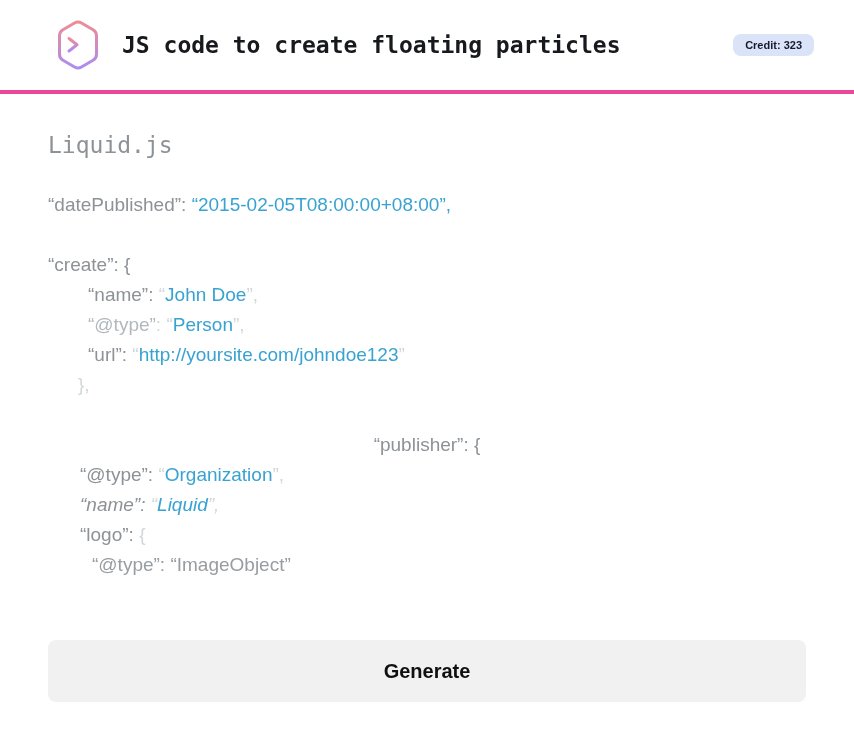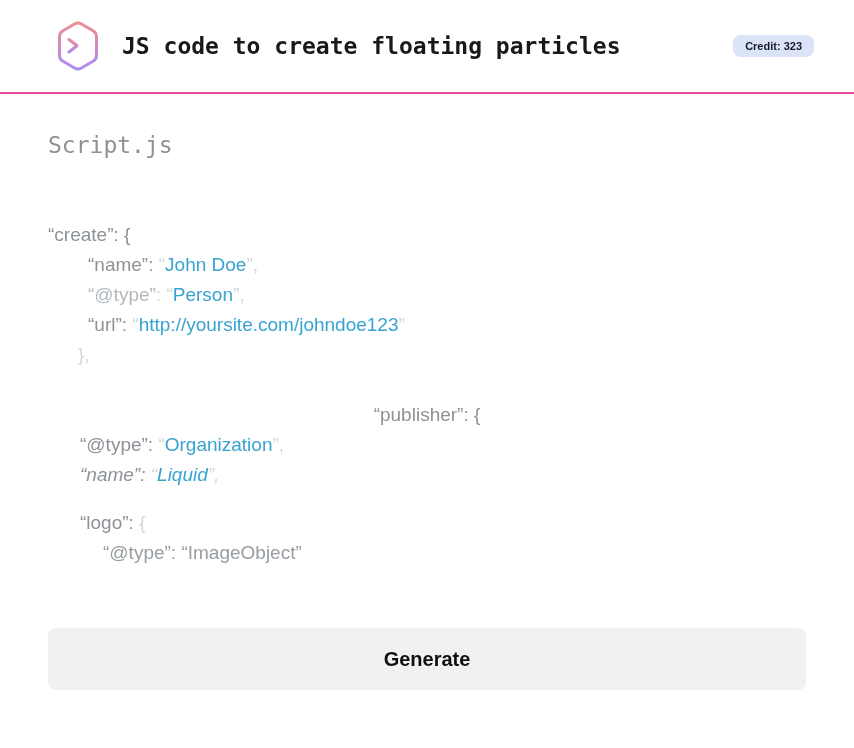--- a/index.html
+++ b/index.html
@@ -11,21 +11,21 @@
     font-family: "Liberation Sans", sans-serif;
     overflow: hidden;
   }
 
   
   .header {
     height: 94px;
     display: flex;
     align-items: center;
     padding: 0 40px 0 56px;
-    border-bottom: 2px solid #ec4899;
+    border-bottom: 4px solid #ec4899;
   }
   .logo { width: 44px; height: 52px; flex: 0 0 auto; }
   .logo svg { display: block; }
   .page-title {
     font-family: "DejaVu Sans Mono", monospace;
     font-size: 23px;
     font-weight: 700;
     color: #17191c;
     margin: 0 0 0 22px;
     white-space: nowrap;
@@ -55,21 +55,21 @@
   .code-block {
     margin-top: 30px;
     font-size: 19px;
     line-height: 30px;
   }
   .code-line { height: 30px; white-space: pre; }
   .seg-key      { color: var(--key-gray, #8d9297); }
   .seg-keylight { color: var(--key-light, #b2b8be); }
   .seg-punct    { color: var(--punct-light, #d2d7db); }
   .seg-value    { color: var(--accent-blue, #38a3d1); }
-  .seg-plain    { color: var(--plain-gray, #979da2); margin-left: 11px; }
+  .seg-plain    { color: var(--plain-gray, #979da2); }
 
   .generate-button {
     display: block;
     width: 100%;
     height: 62px;
     margin-top: 60px;
     border: none;
     border-radius: 8px;
     background: #f1f1f2;
     font-family: "Liberation Sans", sans-serif;
@@ -96,31 +96,32 @@
         <path d="M25.46 4 L37.04 10.7 Q40.5 12.7 40.5 16.7 L40.5 35.3 Q40.5 39.3 37.04 41.3 L25.46 48 Q22 50 18.54 48 L6.96 41.3 Q3.5 39.3 3.5 35.3 L3.5 16.7 Q3.5 12.7 6.96 10.7 L18.54 4 Q22 2 25.46 4 Z" stroke="url(#hexg)" stroke-width="3" fill="none"></path>
         <path d="M13 19.5 L21 25.8 L13 32" stroke="url(#hexg)" stroke-width="3" fill="none" stroke-linecap="round" stroke-linejoin="round"></path>
         <path d="M24.5 33 L32 33" stroke="url(#hexg)" stroke-width="3" fill="none" stroke-linecap="round"></path>
       </svg>
     </span>
     <h1 class="page-title">JS code to create floating particles</h1>
     <span class="credit-badge">Credit: 323</span>
   </header>
 
   <main class="main">
-    <div class="filename">Script.js</div>
+    <div class="filename">Liquid.js</div>
     <div class="code-block" id="code-block">
+        <div class="code-line" style="padding-left: 0px;"><span class="seg-key">“datePublished”: </span><span class="seg-value">“2015-02-05T08:00:00+08:00”,</span></div>
         <div class="code-line" style="padding-left: 0px;">&nbsp;</div>
         <div class="code-line" style="padding-left: 0px;"><span class="seg-key">“create”: {</span></div>
         <div class="code-line" style="padding-left: 40px;"><span class="seg-key">“name”: </span><span class="seg-punct">“</span><span class="seg-value">John Doe</span><span class="seg-punct">”,</span></div>
         <div class="code-line" style="padding-left: 40px;"><span class="seg-keylight">“@type”</span><span class="seg-punct">: “</span><span class="seg-value">Person</span><span class="seg-punct">”,</span></div>
         <div class="code-line" style="padding-left: 40px;"><span class="seg-key">“url”: </span><span class="seg-punct">“</span><span class="seg-value">http://yoursite.com/johndoe123</span><span class="seg-punct">”</span></div>
         <div class="code-line" style="padding-left: 30px;"><span class="seg-punct">},</span></div>
         <div class="code-line" style="padding-left: 0px;">&nbsp;</div>
         <div class="code-line" style="padding-left: 0px; text-align: center;"><span class="seg-key">“publisher”: {</span></div>
         <div class="code-line" style="padding-left: 32px;"><span class="seg-key">“@type”: </span><span class="seg-punct">“</span><span class="seg-value">Organization</span><span class="seg-punct">”,</span></div>
         <div class="code-line" style="padding-left: 32px; font-style: italic;"><span class="seg-key">“name”: </span><span class="seg-punct">“</span><span class="seg-value">Liquid</span><span class="seg-punct">”,</span></div>
-        <div class="code-line" style="padding-left: 32px; margin-top: 18px;"><span class="seg-key">“logo”: </span><span class="seg-punct">{</span></div>
+        <div class="code-line" style="padding-left: 32px;"><span class="seg-key">“logo”: </span><span class="seg-punct">{</span></div>
         <div class="code-line" style="padding-left: 44px;"><span class="seg-plain">“@type”: “ImageObject”</span></div>
       </div>
     <button class="generate-button">Generate</button>
   </main>
 
 </div>
 
 </body></html>

